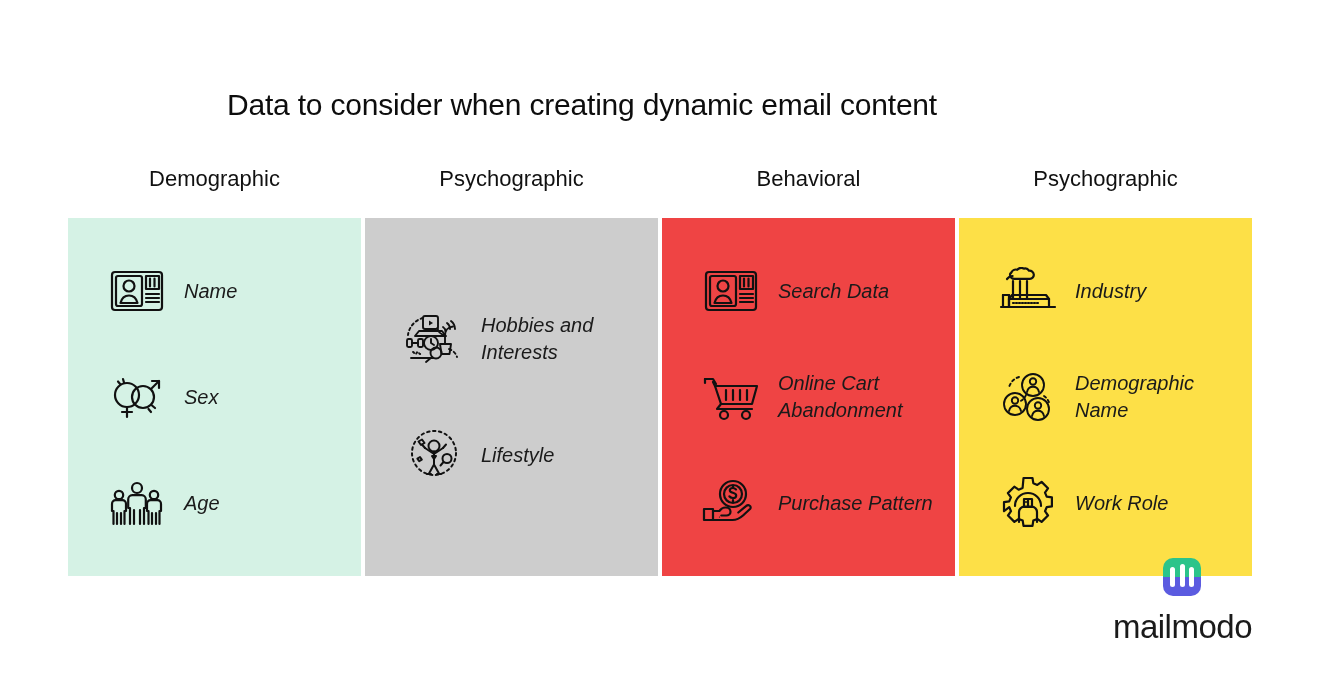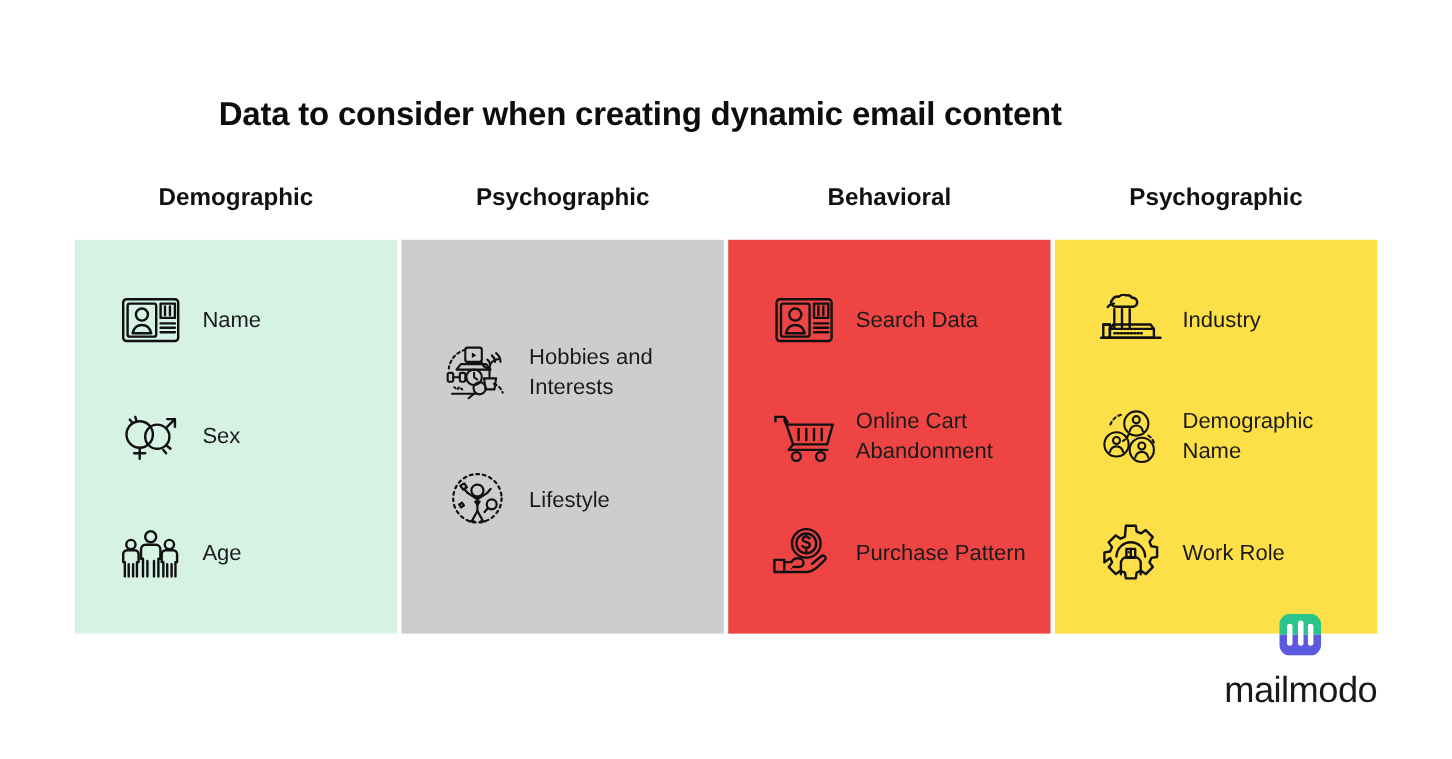--- a/index.html
+++ b/index.html
@@ -16,38 +16,38 @@
     overflow: hidden;
   }
 
   .page-title {
     position: absolute;
     top: 68px;
     left: 0;
     width: 1164px;
     text-align: center;
     font-size: 30px;
-    font-weight: bold;
+    font-weight: normal;
     letter-spacing: -0.2px;
     color: #0d0d0d;
   }
 
   .headers-row {
     position: absolute;
     top: 166px;
     left: 68px;
     width: 1184px;
     display: flex;
     gap: 4px;
   }
   .col-header {
     flex: 1 1 0;
     text-align: center;
     font-size: 22px;
-    font-weight: bold;
+    font-weight: normal;
     color: #111111;
   }
 
   .columns-row {
     position: absolute;
     top: 218px;
     left: 68px;
     width: 1184px;
     height: 358px;
     display: flex;
@@ -62,20 +62,21 @@
     box-sizing: border-box;
     padding: 10px 0 10px 38px;
   }
   .column.items-3 { gap: 44px; }
   .column.items-2 { gap: 54px; }
 
   .item {
     display: flex;
     align-items: center;
     gap: 16px;
+    font-style: italic;
   }
   .item-icon {
     width: 62px;
     min-width: 62px;
     height: 62px;
     display: flex;
     align-items: center;
     justify-content: center;
   }
   .item-icon svg { display: block; }

